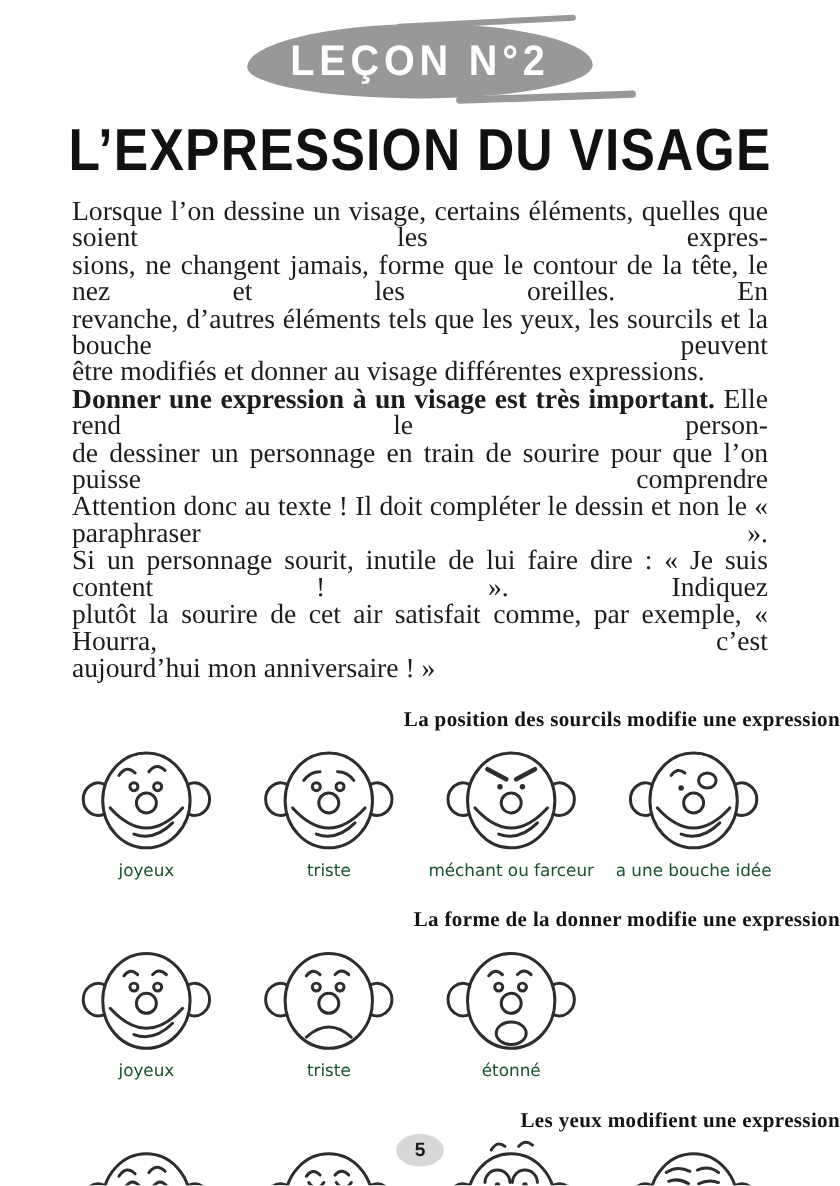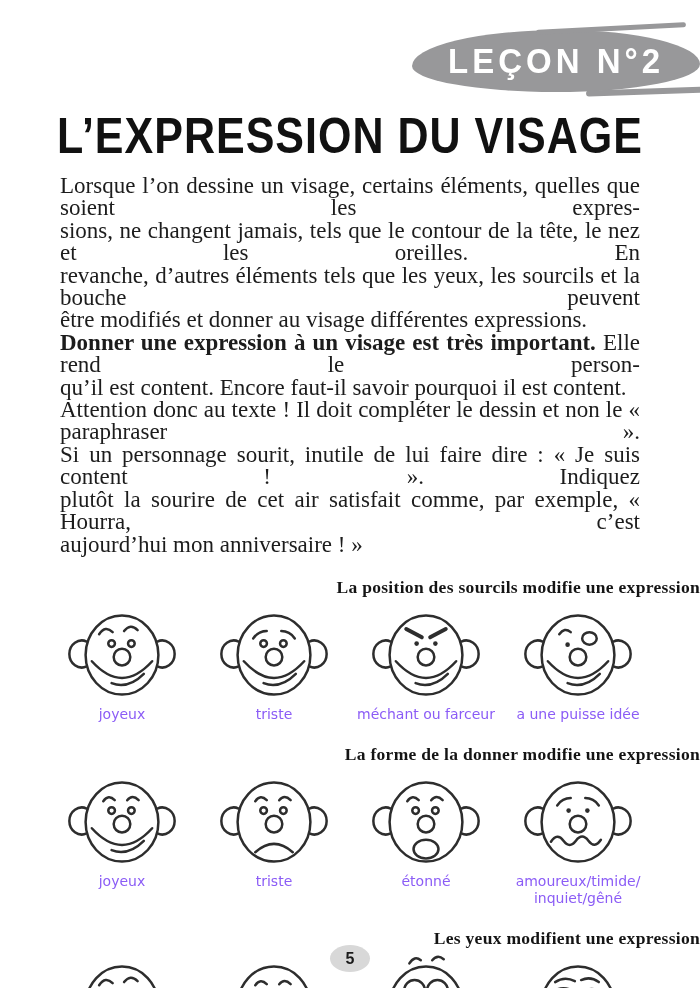--- a/index.html
+++ b/index.html
@@ -1,21 +1,21 @@
 <!DOCTYPE html>
 <html><head>
 <meta charset="utf-8">
 <style>
   html,body{margin:0;padding:0;background:#ffffff;}
   .page{
     width:700px;height:988px;position:relative;margin:0 auto;background:#fff;
     font-family:"Liberation Serif", serif;color:#1c1c1c;overflow:hidden;
   }
   
-  .blob-wrap{display:flex;justify-content:flex-end;padding-top:30px;}
+  .blob-wrap{display:flex;justify-content:center;padding-top:20px;}
   .blob{
     position:relative;width:288px;height:62px;background:#98989a;
     border-radius:52% 48% 50% 50% / 58% 55% 45% 42%;
     display:flex;align-items:center;justify-content:center;
   }
   .blob::before{
     content:"";position:absolute;top:-4px;right:14px;width:150px;height:5px;
     background:#98989a;border-radius:3px;transform:rotate(-3deg);
   }
   .blob::after{
@@ -43,21 +43,21 @@
     font-family:"Liberation Serif", serif;color:#141414;letter-spacing:.3px;
   }
   .faces{
     width:608px;margin:0 auto;display:grid;grid-template-columns:repeat(4,1fr);
     justify-items:center;align-items:start;
   }
   figure.face{margin:0;display:flex;flex-direction:column;align-items:center;}
   figure.face svg{display:block;}
   figcaption.face-label{
     margin-top:0px;font-family:"DejaVu Sans", sans-serif;font-size:14px;
-    color:#8b5cf6;text-align:center;white-space:pre-line;line-height:17px;
+    color:#14532d;text-align:center;white-space:pre-line;line-height:17px;
   }
   
   .badge{
     position:absolute;left:50%;bottom:16px;transform:translateX(-50%);
     width:40px;height:27px;background:#d8d8d8;border-radius:50%;
     display:flex;align-items:center;justify-content:center;
   }
   .badge span{
     font-family:"Liberation Sans", sans-serif;font-weight:bold;font-size:16px;color:#1a1a1a;
   }
@@ -70,25 +70,25 @@
   <div class="blob-wrap">
     <div class="blob">
       <span>LEÇON N°2</span>
     </div>
   </div>
 
   <h1 class="title">L’EXPRESSION DU VISAGE</h1>
 
   <div class="text-block">
       <div class="tline fill">Lorsque l’on dessine un visage, certains éléments, quelles que soient les expres-</div>
-      <div class="tline fill">sions, ne changent jamais, tels que le contour de la tête, le nez et les oreilles. En</div>
+      <div class="tline fill">sions, ne changent jamais, forme que le contour de la tête, le nez et les oreilles. En</div>
       <div class="tline fill">revanche, d’autres éléments tels que les yeux, les sourcils et la bouche peuvent</div>
       <div class="tline">être modifiés et donner au visage différentes expressions.</div>
       <div class="tline fill"><b>Donner une expression à un visage est très important.</b> Elle rend le person-</div>
-      <div class="tline">qu’il est content. Encore faut-il savoir pourquoi il est content.</div>
+      <div class="tline fill">de dessiner un personnage en train de sourire pour que l’on puisse comprendre</div>
       <div class="tline fill">Attention donc au texte ! Il doit compléter le dessin et non le « paraphraser ».</div>
       <div class="tline fill">Si un personnage sourit, inutile de lui faire dire : « Je suis content ! ». Indiquez</div>
       <div class="tline fill">plutôt la sourire de cet air satisfait comme, par exemple, « Hourra, c’est</div>
       <div class="tline">aujourd’hui mon anniversaire ! »</div>
     </div>
 
   <div>
       <section class="section">
         <h2>La position des sourcils modifie une expression</h2>
         <div class="faces">
@@ -150,21 +150,21 @@
               <ellipse cx="60" cy="51" rx="35" ry="38" fill="#fff"></ellipse>
               <circle cx="60" cy="53" r="8"></circle>
               <g>
                 <path d="M42 31 Q47 24 53 29"></path>
               </g>
               <circle cx="50" cy="41" r="2.2" fill="#2d2d2d" stroke="none"></circle>
               <ellipse cx="71" cy="35" rx="7" ry="6"></ellipse>
               <path d="M31 57 Q60 89 89 57"></path>
               <path d="M50 78 Q66 84 81 69"></path>
             </svg>
-            <figcaption class="face-label">a une puisse idée</figcaption>
+            <figcaption class="face-label">a une bouche idée</figcaption>
           </figure>
         </div>
       </section>
       <section class="section">
         <h2>La forme de la donner modifie une expression</h2>
         <div class="faces">
           <figure class="face">
             <svg width="138" height="104" viewBox="0 0 120 100" fill="none" stroke="#2d2d2d" stroke-width="2.4" stroke-linecap="round" stroke-linejoin="round">
               <path d="M26 38 A12 13 0 1 0 26 62"></path>
               <path d="M94 38 A12 13 0 1 1 94 62"></path>
@@ -206,37 +206,20 @@
               <g>
                 <path d="M42 31 Q47 24 53 30"></path>
                 <path d="M65 30 Q70 24 76 30"></path>
               </g>
               <circle cx="50" cy="40" r="3.2"></circle>
               <circle cx="69" cy="40" r="3.2"></circle>
               <ellipse cx="60" cy="77" rx="12" ry="9"></ellipse>
             </svg>
             <figcaption class="face-label">étonné</figcaption>
           </figure>
-          <figure class="face">
-            <svg width="138" height="104" viewBox="0 0 120 100" fill="none" stroke="#2d2d2d" stroke-width="2.4" stroke-linecap="round" stroke-linejoin="round">
-              <path d="M26 38 A12 13 0 1 0 26 62"></path>
-              <path d="M94 38 A12 13 0 1 1 94 62"></path>
-              <ellipse cx="60" cy="51" rx="35" ry="38" fill="#fff"></ellipse>
-              <circle cx="60" cy="53" r="8"></circle>
-              <g>
-                <path d="M40 35 Q45 28 53 28"></path>
-                <path d="M67 28 Q75 28 80 35"></path>
-              </g>
-              <circle cx="51" cy="40" r="2.2" fill="#2d2d2d" stroke="none"></circle>
-              <circle cx="69" cy="40" r="2.2" fill="#2d2d2d" stroke="none"></circle>
-              <path d="M34 70 Q40 61 46 69 Q52 77 58 69 Q64 61 70 69 Q76 77 82 68"></path>
-            </svg>
-            <figcaption class="face-label">amoureux/timide/
-inquiet/gêné</figcaption>
-          </figure>
         </div>
       </section>
       <section class="section">
         <h2>Les yeux modifient une expression</h2>
         <div class="faces">
           <figure class="face">
             <svg width="138" height="104" viewBox="0 0 120 100" fill="none" stroke="#2d2d2d" stroke-width="2.4" stroke-linecap="round" stroke-linejoin="round">
               <path d="M26 38 A12 13 0 1 0 26 62"></path>
               <path d="M94 38 A12 13 0 1 1 94 62"></path>
               <ellipse cx="60" cy="51" rx="35" ry="38" fill="#fff"></ellipse>

